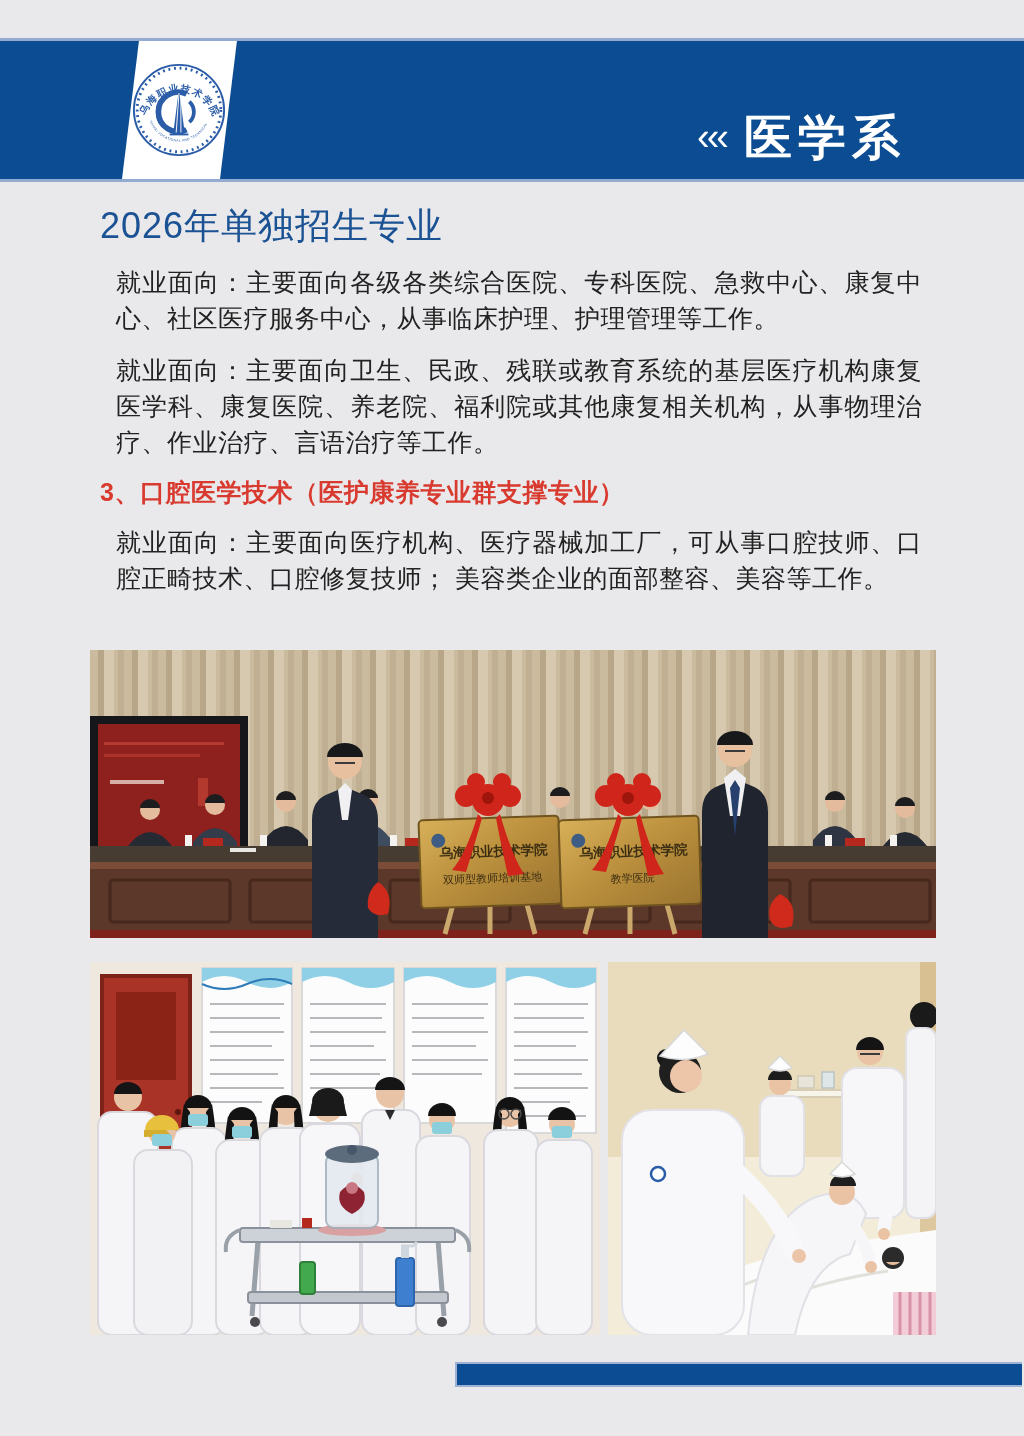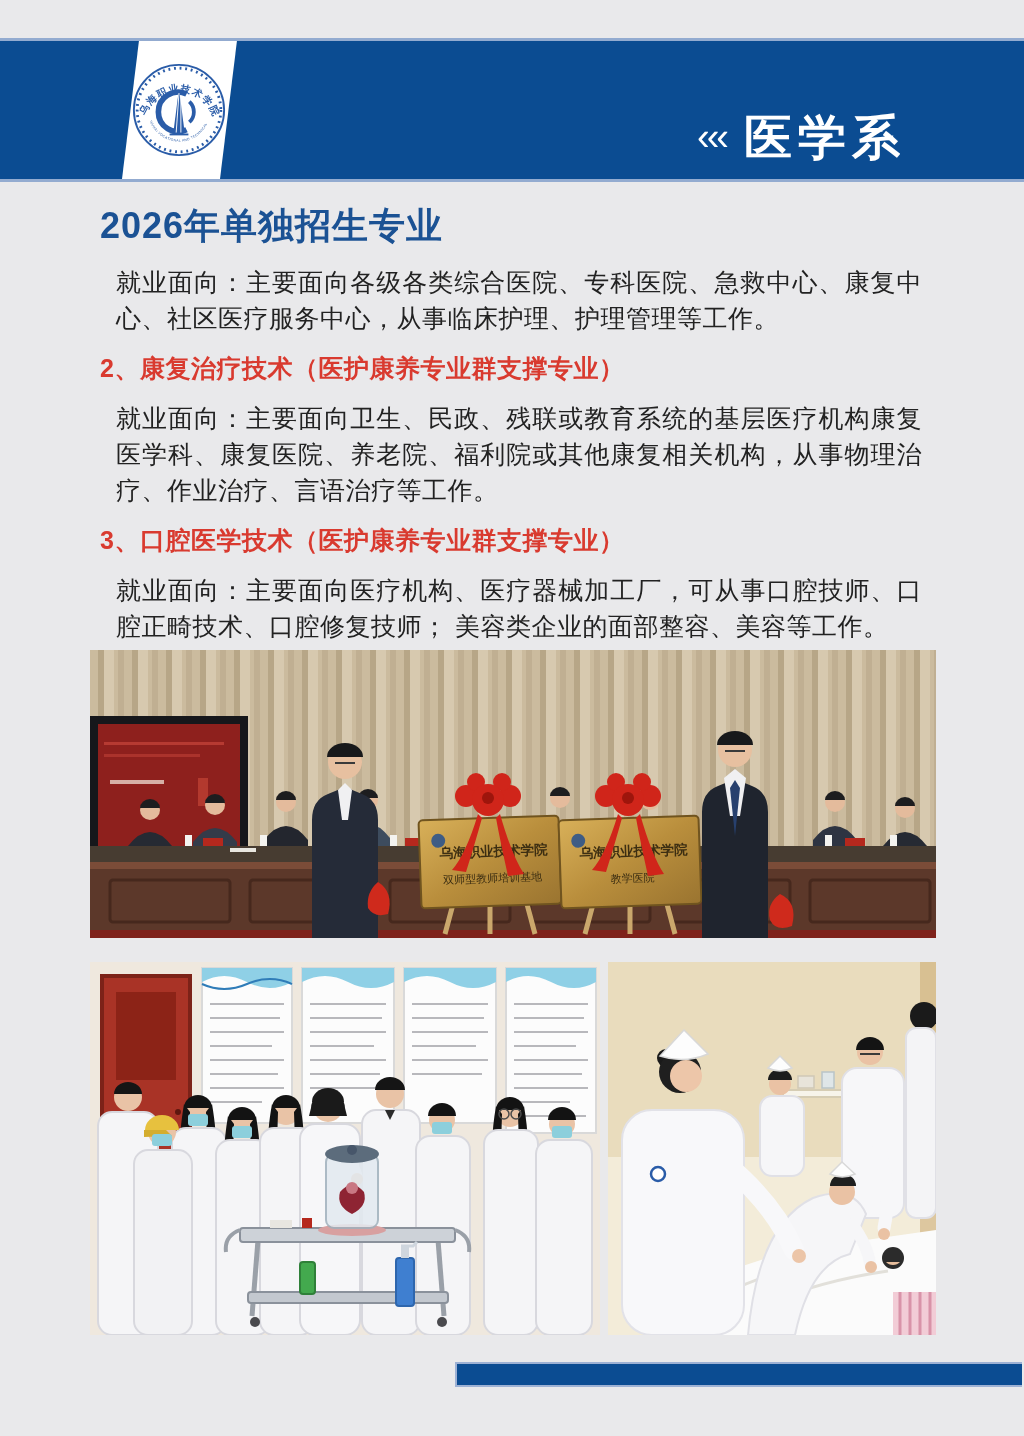--- a/index.html
+++ b/index.html
@@ -22,21 +22,21 @@
   .band .logo-wrap { position:absolute; left:132px; top:22px; width:94px; height:94px; }
   .dept {
     position:absolute; right:118px; top:70px; color:#ffffff; white-space:nowrap;
     line-height:52px;
   }
   .dept .chev { font-size:38px; letter-spacing:-3px; margin-right:18px; vertical-align:4px; }
   .dept .name { font-size:48px; font-weight:bold; letter-spacing:6px; }
   
   .content { position:absolute; left:100px; top:204px; width:838px; }
   .sec-title {
-    margin:0 0 12px 0; font-size:36px; line-height:44px; font-weight:bold;
+    margin:0 0 12px 0; font-size:36px; line-height:44px; font-weight:normal;
     color:#1b5294; letter-spacing:1px;
   }
   .major-h {
     margin:12px 0 5px 0; font-size:25px; line-height:32px; font-weight:bold;
     color:#d93a2f; letter-spacing:0.5px;
   }
   .major-b {
     margin:16px; font-size:25px; line-height:36px; color:#222222;
     text-align:justify; letter-spacing:0.5px;
   }
@@ -90,21 +90,20 @@
     <div class="dept">
       <span class="chev">‹‹‹</span><span class="name">医学系</span>
     </div>
   </div>
 
   <div class="content">
     <h1 class="sec-title">2026年单独招生专业</h1>
 
     <p class="major-b">就业面向：主要面向各级各类综合医院、专科医院、急救中心、康复中心、社区医疗服务中心，从事临床护理、护理管理等工作。</p>
 
-    <h2 class="major-h">2、康复治疗技术（医护康养专业群支撑专业）</h2>
     <p class="major-b">就业面向：主要面向卫生、民政、残联或教育系统的基层医疗机构康复医学科、康复医院、养老院、福利院或其他康复相关机构，从事物理治疗、作业治疗、言语治疗等工作。</p>
 
     <h2 class="major-h">3、口腔医学技术（医护康养专业群支撑专业）</h2>
     <p class="major-b">就业面向：主要面向医疗机构、医疗器械加工厂，可从事口腔技师、口腔正畸技术、口腔修复技师； 美容类企业的面部整容、美容等工作。</p>
   </div>
 
   <div class="photo photo-large">
     <svg viewBox="0 0 846 288" preserveAspectRatio="none">
       <defs>
         <pattern id="curt" width="34" height="288" patternUnits="userSpaceOnUse">

